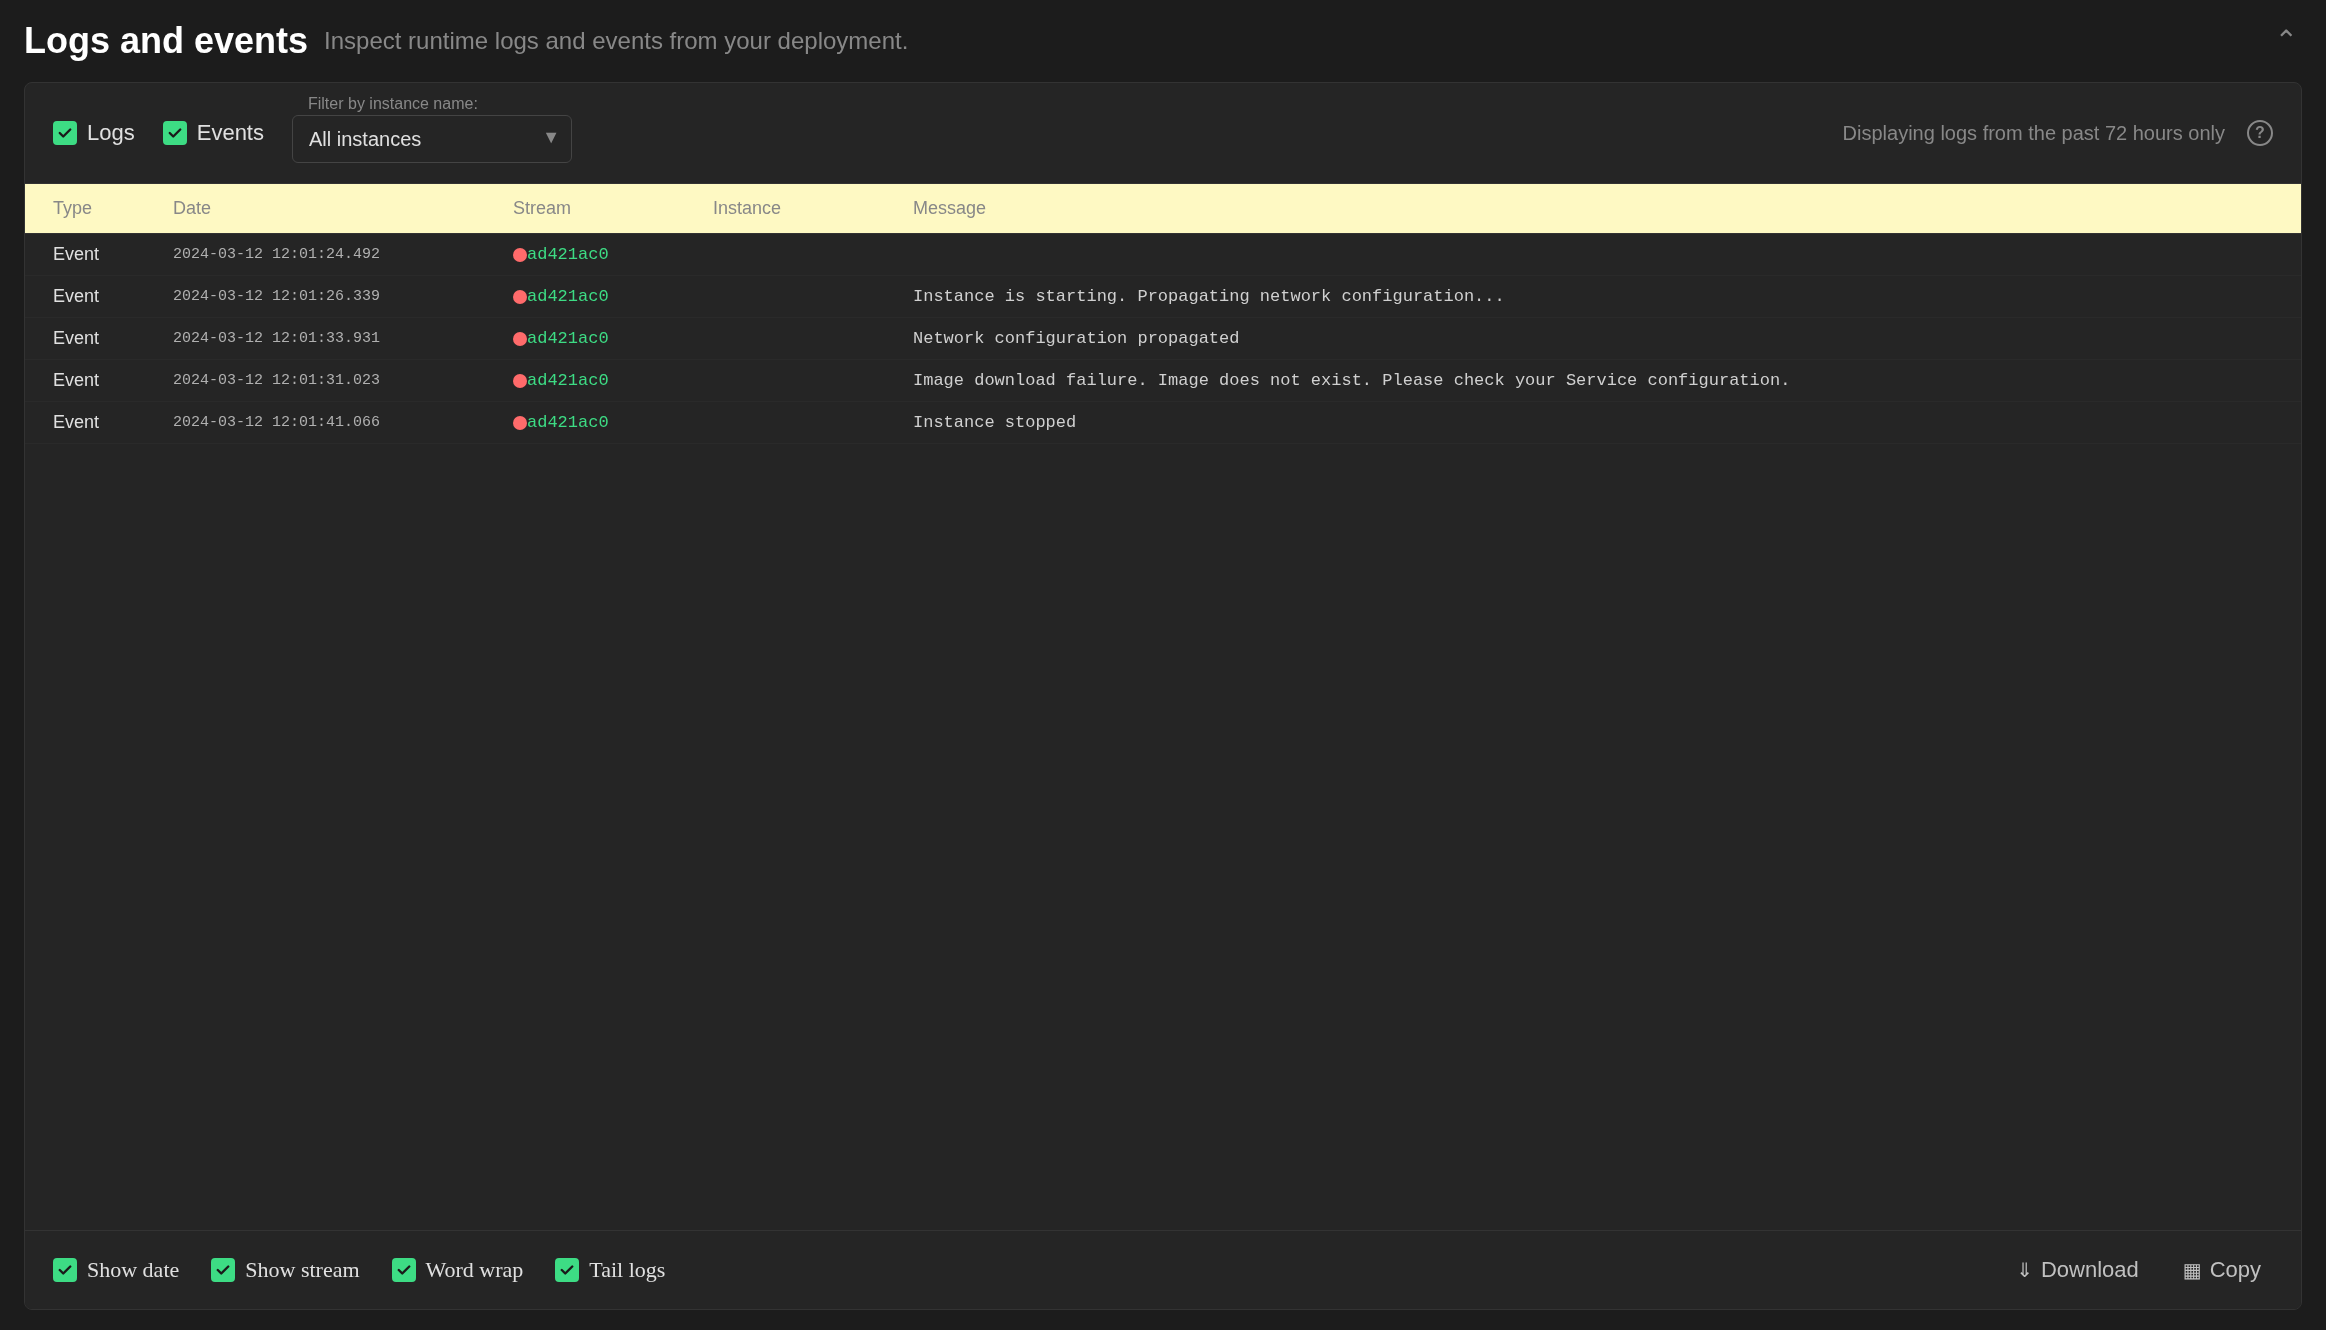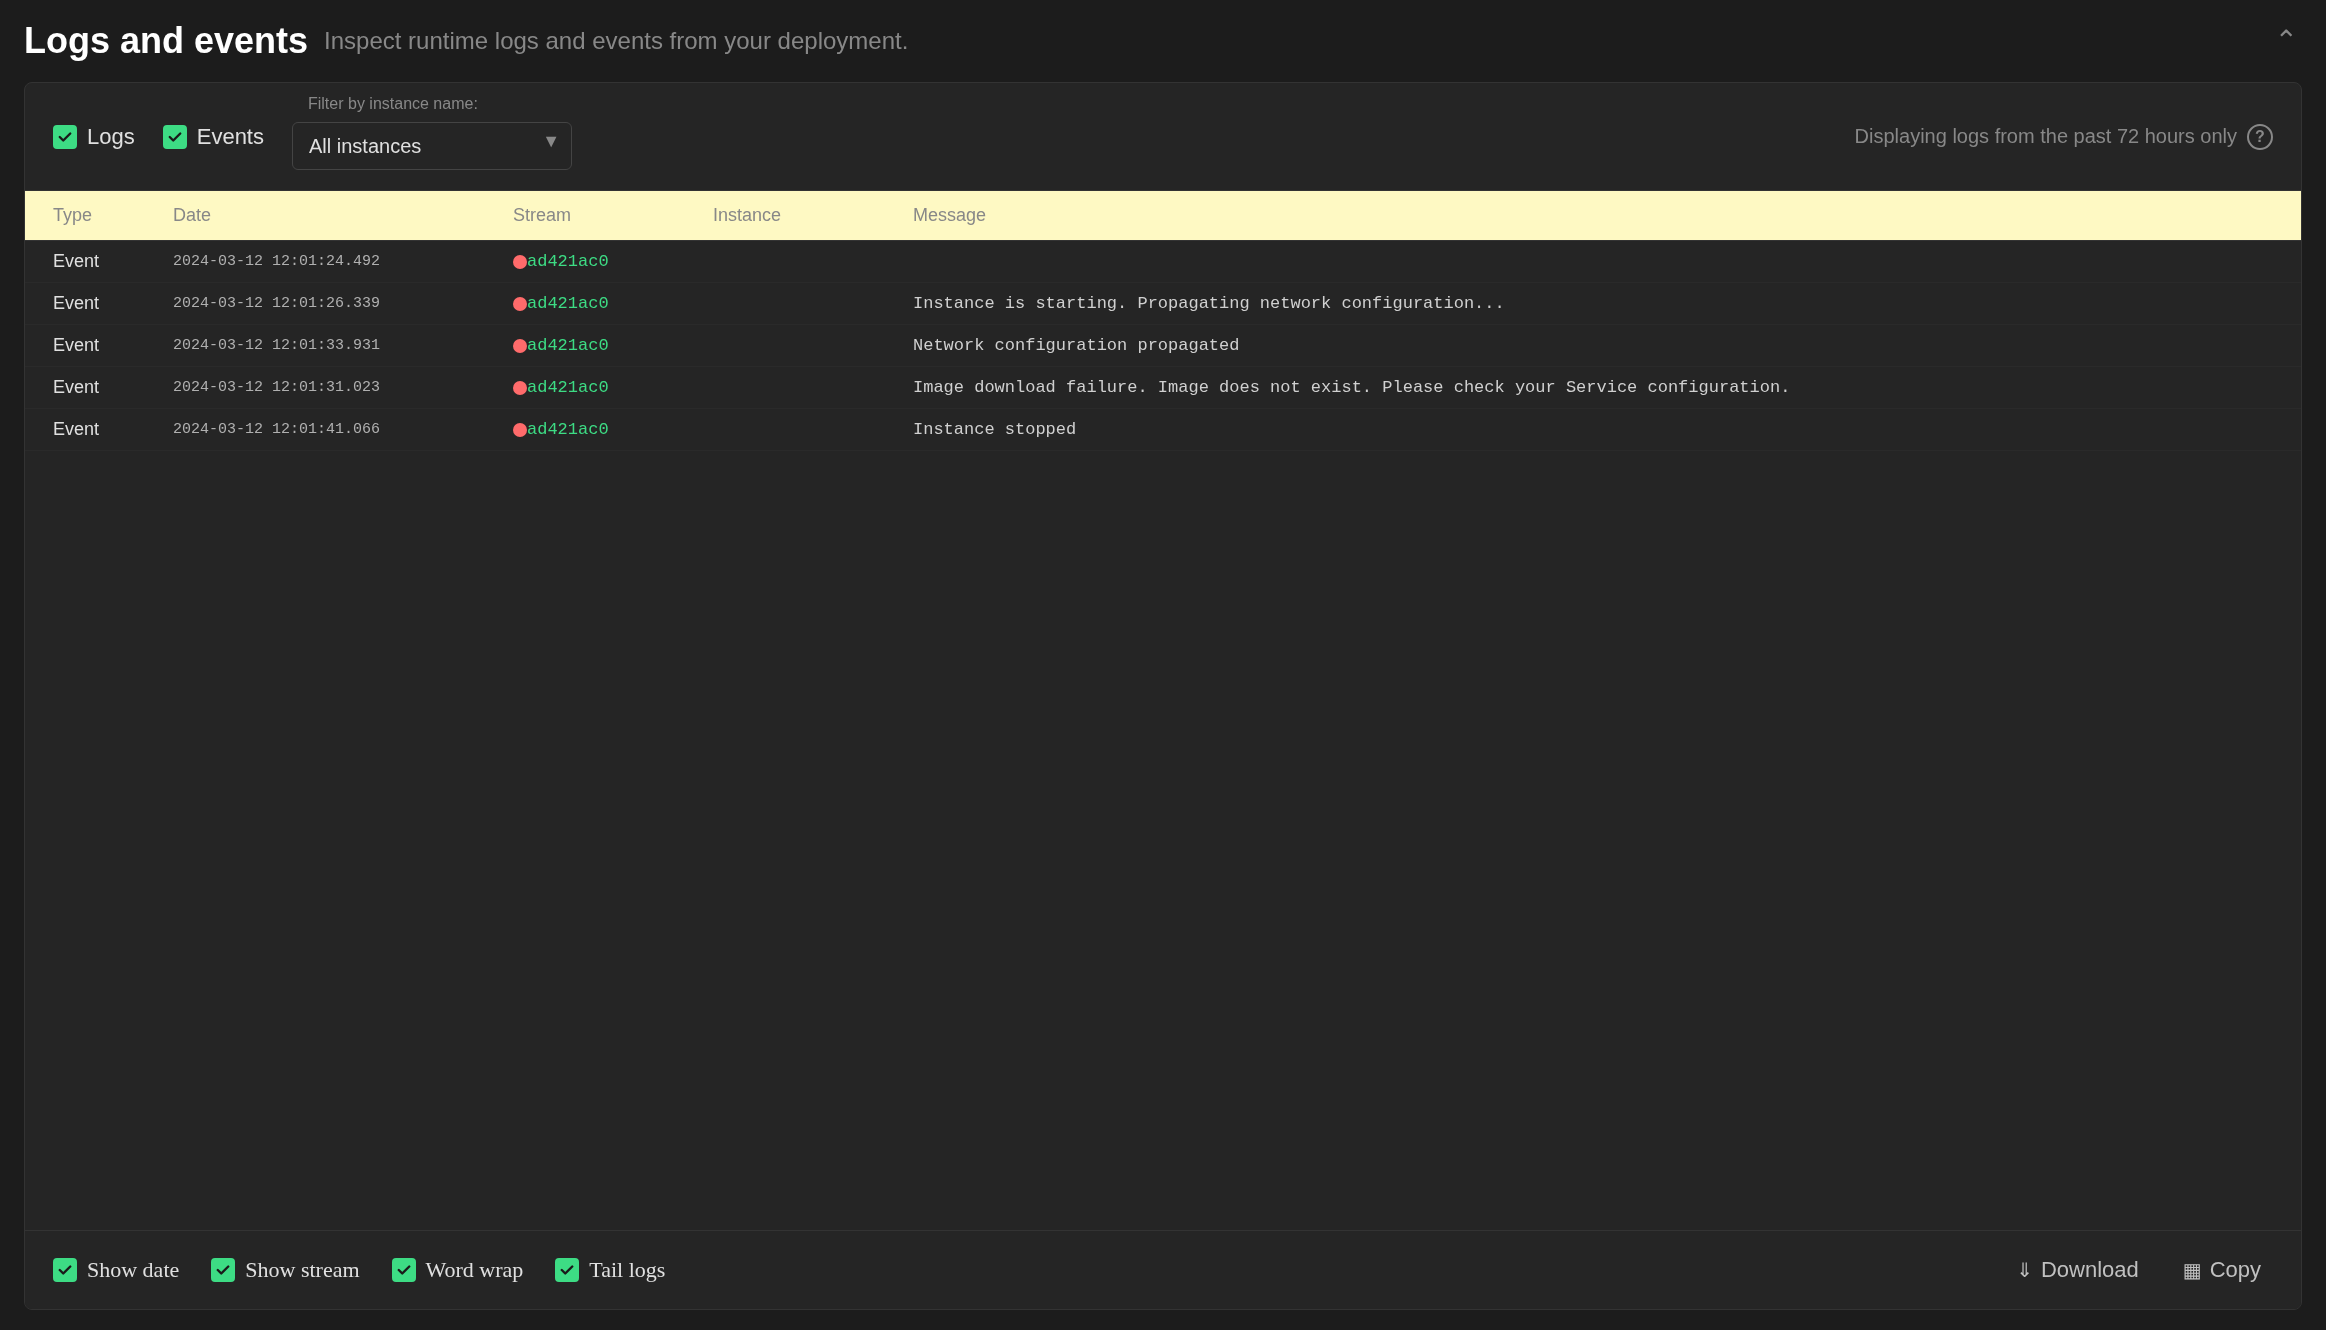--- a/index.html
+++ b/index.html
@@ -150,27 +150,27 @@
     .filter-select-styled {
       background-color: transparent;
       border: 1px solid #444444;
       border-radius: 6px;
       color: #e0e0e0;
       font-size: 20px;
       padding: 12px 44px 12px 16px;
       cursor: pointer;
       appearance: none;
       min-width: 280px;
-      margin-top: 11px;
+      margin-top: 4px;
     }
 
     .toolbar-right {
       display: flex;
       align-items: center;
-      gap: 10px;
+      gap: 22px;
       justify-content: space-between;
     }
 
     .displaying-text {
       font-size: 20px;
       color: #888888;
     }
 
     .info-icon {
       width: 26px;

